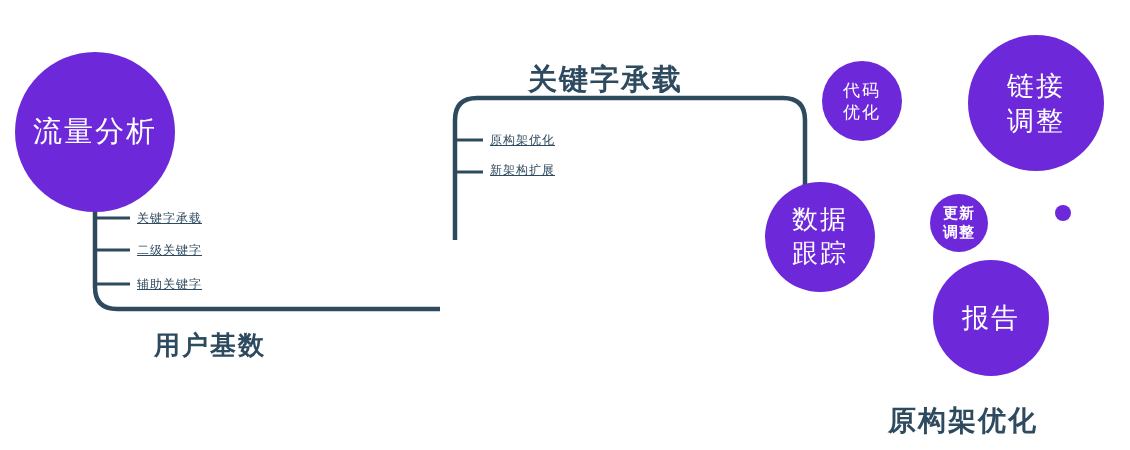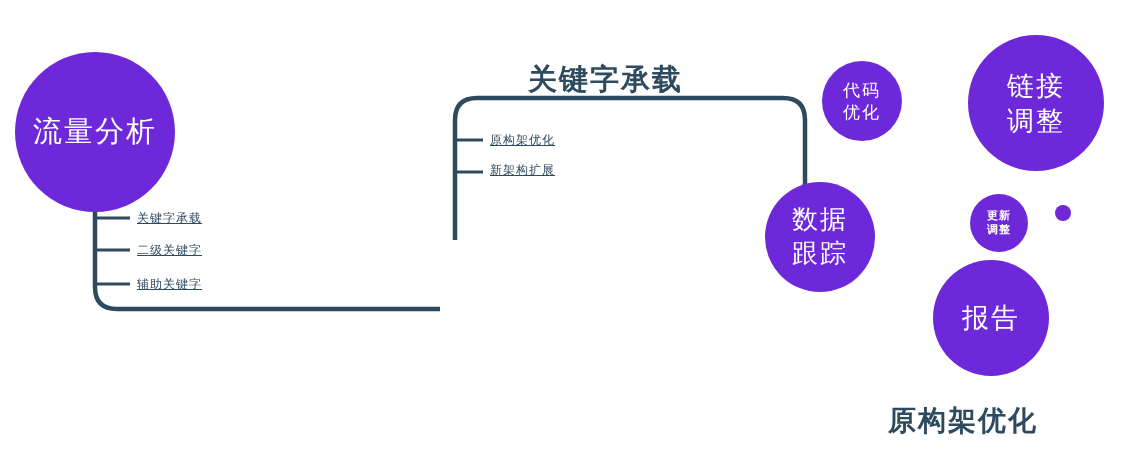--- a/index.html
+++ b/index.html
@@ -22,21 +22,21 @@
     display: flex; flex-direction: column;
     align-items: center; justify-content: center;
     text-align: center; letter-spacing: 2px;
     line-height: 1.3;
   }
   .node-traffic   { left: 15px;  top: 52px;  width: 160px; height: 160px; font-size: 29px; }
   .node-structure { left: 372px; top: 198px; width: 150px; height: 150px; font-size: 26px; }
   .node-tracking  { left: 765px; top: 182px; width: 110px; height: 110px; font-size: 26px; }
   .node-code      { left: 822px; top: 61px;  width: 80px;  height: 80px;  font-size: 17px; }
   .node-link      { left: 968px; top: 35px;  width: 136px; height: 136px; font-size: 27px; }
-  .node-update    { left: 970px; top: 194px; width: 58px;  height: 58px;  font-size: 11px; font-weight: 600; letter-spacing: 1px; }
+  .node-update    { left: 930px; top: 194px; width: 58px;  height: 58px;  font-size: 15px; font-weight: 600; letter-spacing: 1px; }
   .node-report    { left: 933px; top: 260px; width: 116px; height: 116px; font-size: 27px; }
   .node-dot       { left: 1055px; top: 205px; width: 16px; height: 16px; }
 
   .edge-label {
     position: absolute; color: #2e4a5f;
     font-weight: 600; letter-spacing: 2px; white-space: nowrap;
   }
   .label-top    { left: 528px; top: 60px;  font-size: 29px; }
   .label-bottom { left: 154px; top: 328px; font-size: 26px; }
   .caption      { left: 888px; top: 402px; font-size: 28px; }
@@ -95,20 +95,21 @@
     <span>调整</span>
   </div>
 
   <div class="node node-report">
     <span>报告</span>
   </div>
 
   <div class="node node-dot"></div>
 
   <div class="edge-label label-top">关键字承载</div>
+  <div class="edge-label label-bottom">用户基数</div>
 
   <div class="branch-label bl-t0">关键字承载</div>
   <div class="branch-label bl-t1">二级关键字</div>
   <div class="branch-label bl-t2">辅助关键字</div>
 
   <div class="branch-label bl-s0">原构架优化</div>
   <div class="branch-label bl-s1">新架构扩展</div>
 
   <div class="edge-label caption">原构架优化</div>
 

